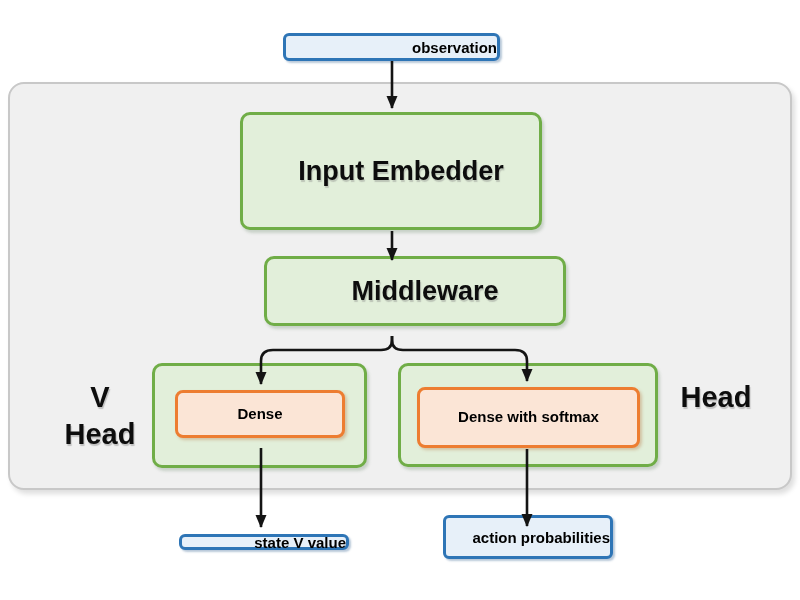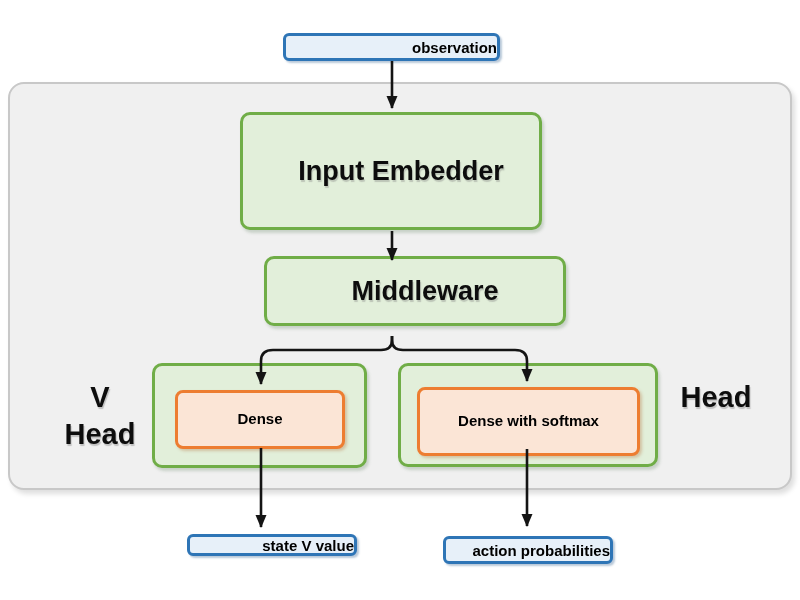--- a/index.html
+++ b/index.html
@@ -76,39 +76,39 @@
     <span class="big-label">Middleware</span>
   </div>
 
   <div class="head-label" style="left:40px;top:379px;width:120px;">
     <div>V</div>
     <div>Head</div>
   </div>
 
   <div class="greenbox" style="left:152px;top:363px;width:215px;height:105px;"></div>
 
-  <div class="orangebox" style="left:175px;top:390px;width:170px;height:59px;">
+  <div class="orangebox" style="left:175px;top:390px;width:170px;height:48px;">
     <span class="ttl">Dense</span>
   </div>
 
   <div class="head-label" style="left:650px;top:379px;width:132px;">
     <div>Head</div>
   </div>
 
   <div class="greenbox" style="left:398px;top:363px;width:260px;height:104px;"></div>
 
-  <div class="orangebox" style="left:417px;top:387px;width:223px;height:69px;gap:34px;">
+  <div class="orangebox" style="left:417px;top:387px;width:223px;height:61px;gap:34px;">
     <span class="ttl">Dense with softmax</span>
   </div>
 
-  <div class="bluebox" style="left:187px;top:534px;width:170px;height:22px;padding-left:12px;">
+  <div class="bluebox" style="left:179px;top:534px;width:170px;height:16px;padding-left:12px;">
     <span>state V value</span>
   </div>
 
-  <div class="bluebox" style="left:443px;top:536px;width:170px;height:28px;">
+  <div class="bluebox" style="left:443px;top:515px;width:170px;height:44px;">
     <span>action probabilities</span>
   </div>
 
   <svg class="arrows" width="800" height="600">
     <defs>
       <marker id="ah" markerWidth="15" markerHeight="13" refX="12" refY="5.5" orient="auto" markerUnits="userSpaceOnUse">
         <path class="hd" d="M0,0 L13,5.5 L0,11 Z"></path>
       </marker>
     </defs>
 

